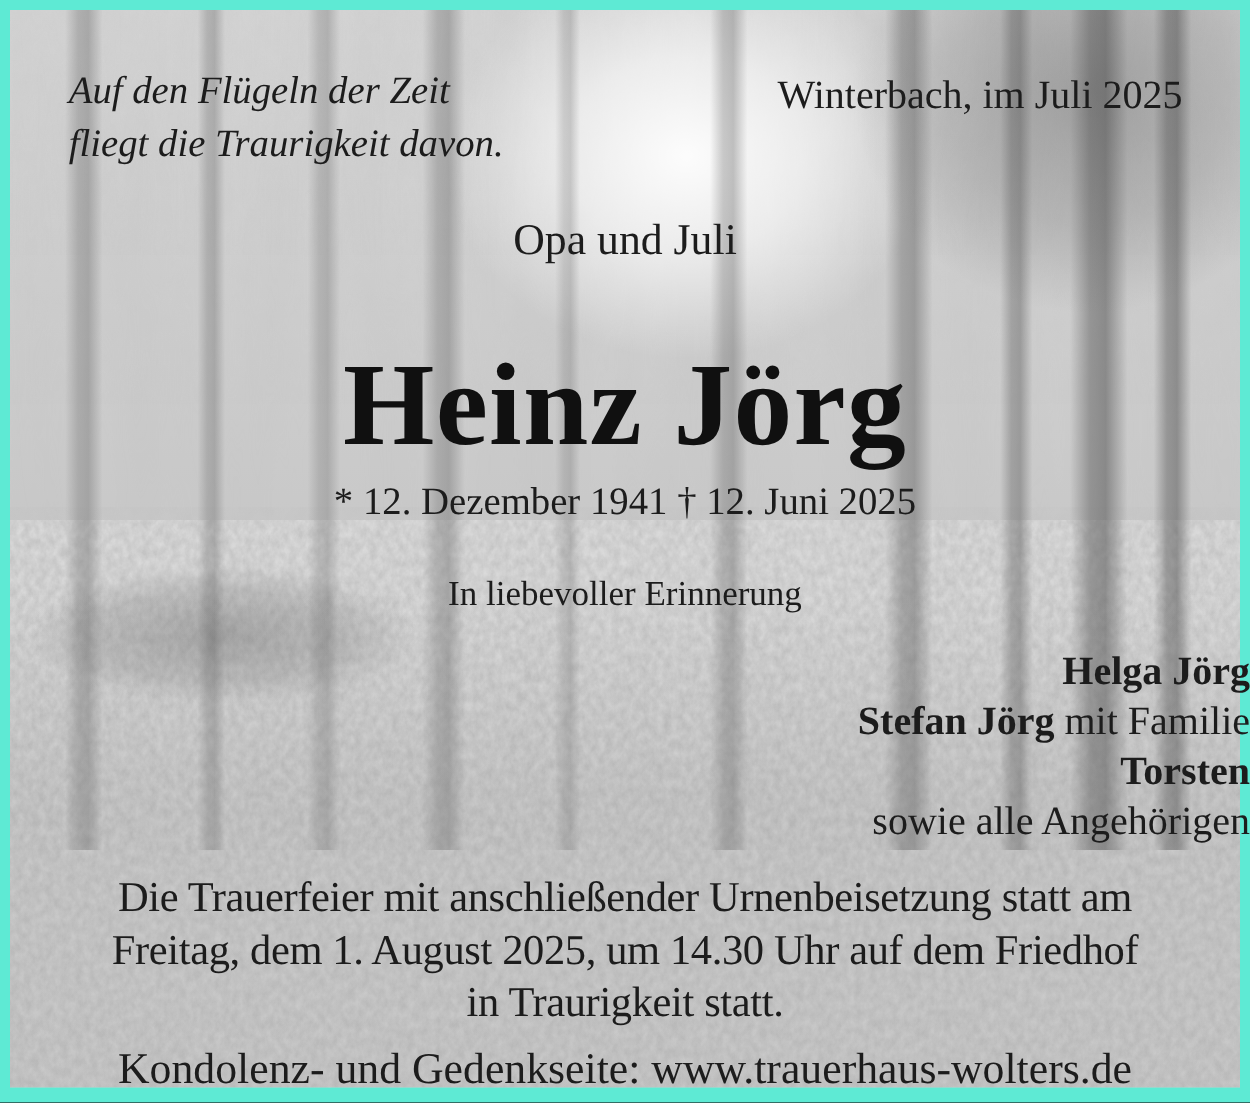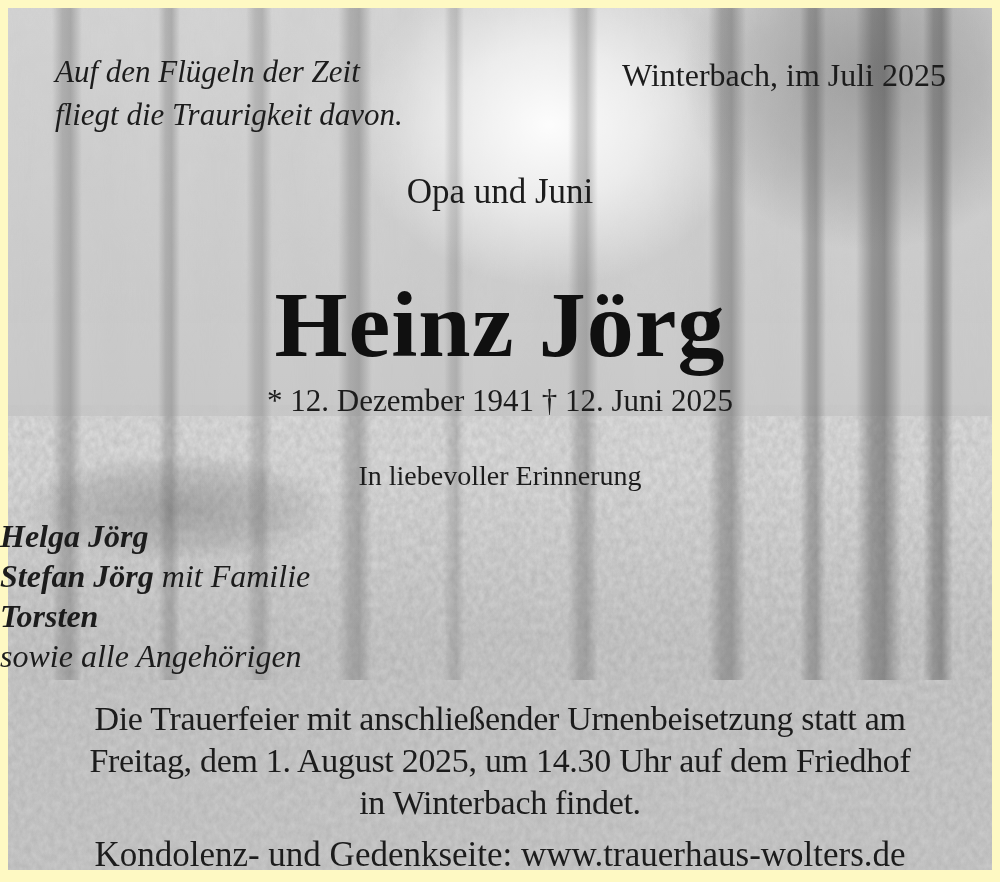--- a/index.html
+++ b/index.html
@@ -1,19 +1,19 @@
 <!DOCTYPE html>
 <html lang="de"><head>
 <meta charset="utf-8">
 <style>
   html,body { margin:0; padding:0; background:#111; }
   .notice {
     position:relative;
     width:1000px; height:882px;
-    background:#fef9c3;           
+    background:#5eead4;           
     box-sizing:border-box;
     overflow:hidden;
     font-family:"Liberation Serif","DejaVu Serif",serif;
     color:#1c1c1c;
   }
   .photo {
     position:absolute; left:8px; top:8px; right:8px; bottom:12px;
     background:linear-gradient(180deg,#d8d8d8 0%,#d2d2d2 22%,#c9c9c9 52%,#c6c6c6 75%,#cdcdcd 100%);
     overflow:hidden;
   }
@@ -65,21 +65,21 @@
   .content > div, .content > h1 { position:absolute; margin:0; }
 
   .epigraph { left:55px; top:50px; font-style:italic; font-size:31px; line-height:43px; }
   .dateline { right:54px; top:57px; font-size:32px; }
   .intro    { left:0; right:0; top:168px; text-align:center; font-size:35px; line-height:47px; }
   .name     { left:0; right:0; top:270px; text-align:center;
               font-size:94px; font-weight:bold; color:#101010; letter-spacing:1px; }
   .dates    { left:0; right:0; top:383px; text-align:center; font-size:31px; }
   .dates span + span { }
   .remembrance { left:0; right:0; top:460px; text-align:center; font-size:28px; }
-  .mourners { left:0; right:0; top:516px; text-align:left; font-size:32px; line-height:40px;font-style:italic; }
+  .mourners { left:0; right:0; top:516px; text-align:right; font-size:32px; line-height:40px; }
   .mourners .b { font-weight:bold; }
   .funeral  { left:0; right:0; top:698px; text-align:center; font-size:34px; line-height:42px; letter-spacing:-0.3px; }
   .condolence { left:0; right:0; top:835px; text-align:center; font-size:35px; }
 </style>
 </head>
 <body>
 
 <div class="notice">
 
   <div class="photo">
@@ -117,21 +117,21 @@
   <div class="content">
 
     <div class="epigraph">
       <div>Auf den Flügeln der Zeit</div>
       <div>fliegt die Traurigkeit davon.</div>
     </div>
 
     <div class="dateline">Winterbach, im Juli 2025</div>
 
     <div class="intro">
-      <div>Opa und Juni</div>
+      <div>Opa und Juli</div>
     </div>
 
     <h1 class="name">Heinz Jörg</h1>
 
     <div class="dates">
       <span>* 12. Dezember 1941</span>
       <span>† 12. Juni 2025</span>
     </div>
 
     <div class="remembrance">In liebevoller Erinnerung</div>
@@ -139,21 +139,21 @@
     <div class="mourners">
       <div><span class="b">Helga Jörg</span><span></span></div>
       <div><span class="b">Stefan Jörg</span><span> mit Familie</span></div>
       <div><span class="b">Torsten</span><span></span></div>
       <div>sowie alle Angehörigen</div>
     </div>
 
     <div class="funeral">
       <div>Die Trauerfeier mit anschließender Urnenbeisetzung statt am</div>
       <div>Freitag, dem 1. August 2025, um 14.30 Uhr auf dem Friedhof</div>
-      <div>in Winterbach findet.</div>
+      <div>in Traurigkeit statt.</div>
     </div>
 
     <div class="condolence">
       <span>Kondolenz- und Gedenkseite: </span><span>www.trauerhaus-wolters.de</span>
     </div>
 
   </div>
 </div>
 
 </body></html>

